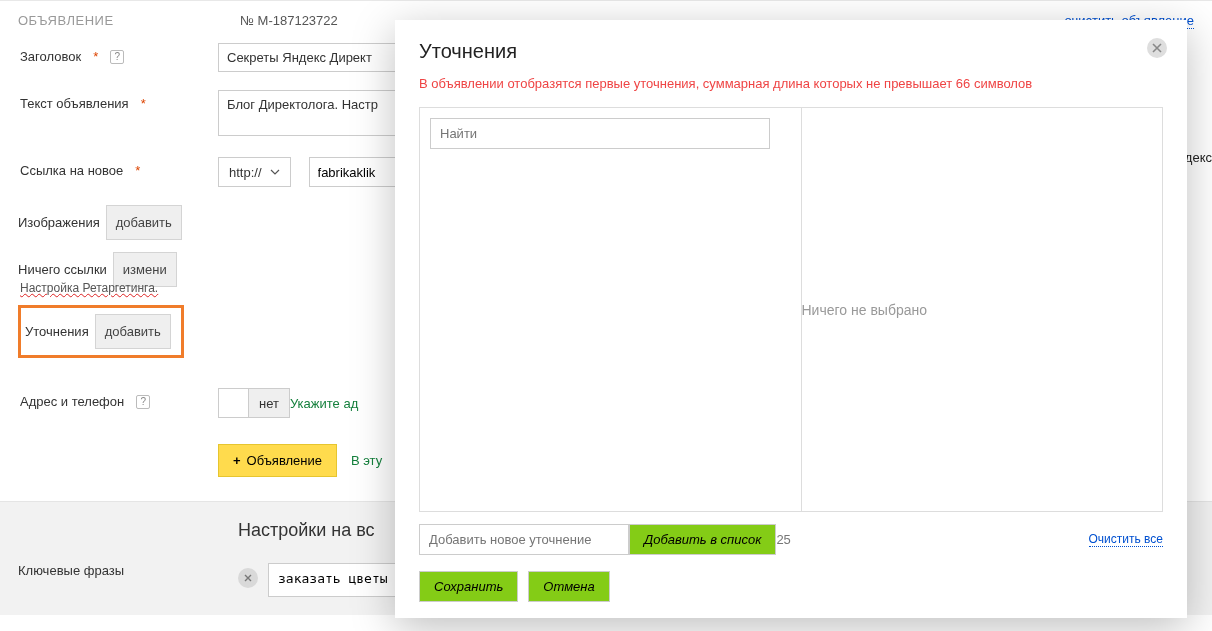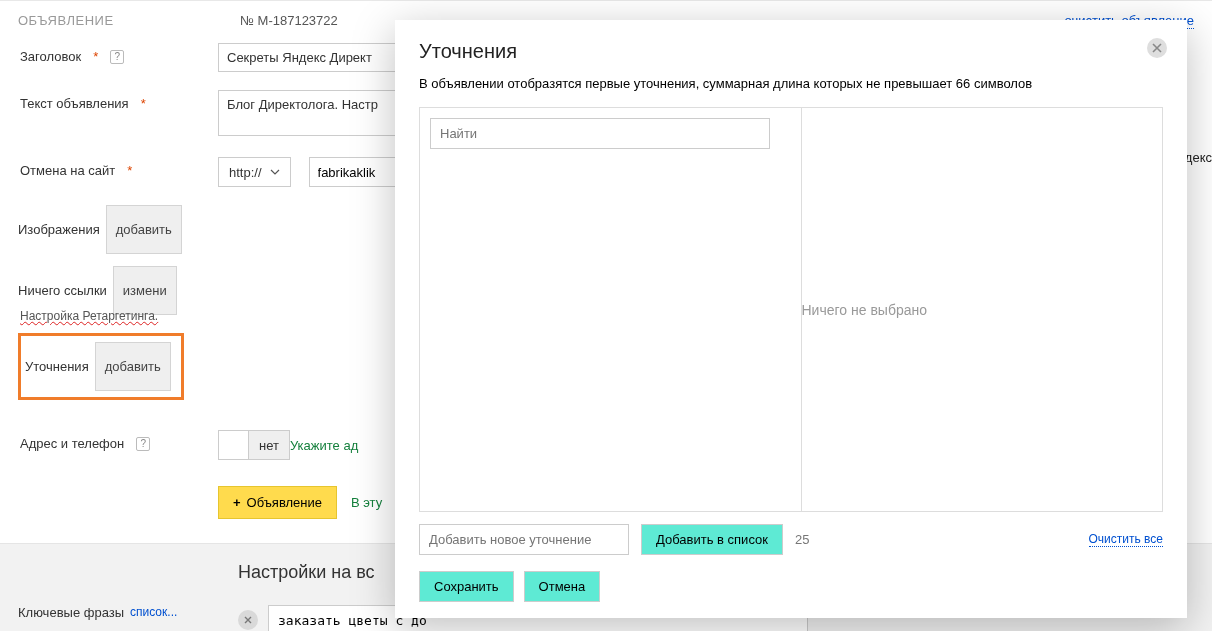--- a/index.html
+++ b/index.html
@@ -110,21 +110,21 @@
     .addition-line {
       display:flex;
       align-items:center;
       gap: 6px;
       margin-bottom: 12px;
       font-size: 13px;
     }
     .small-btn {
       background: #efefef;
       border: 1px solid #d4d4d4;
-      padding: 16px 9px;
+      padding: 9px 9px;
       font-size: 13px;
       color: #444;
       cursor: pointer;
     }
     .quicklinks-sub {
       color:#555;
       font-size: 12px;
       margin-top: -6px;
       margin-bottom: 10px;
       padding-left: 2px;
@@ -229,21 +229,21 @@
       position:absolute; top: 18px; right: 20px;
       width: 20px; height:20px;
       background:#dedede;
       border-radius:50%;
       display:flex;align-items:center;justify-content:center;
       color:#888;
       cursor:pointer;
       font-size: 12px;
     }
     .modal-title { font-size: 20px; font-weight: 400; color:#222; margin-bottom: 12px; }
-    .modal-desc { color:#000000; font-size: 13px; margin-bottom: 14px; line-height: 1.4; }
+    .modal-desc { color:#ef4444; font-size: 13px; margin-bottom: 14px; line-height: 1.4; }
     .modal-body {
       flex: 1;
       display:flex;
       gap: 0;
       border: 1px solid #ddd;
       min-height: 0;
     }
     .modal-left {
       flex: 1;
       padding: 10px;
@@ -259,35 +259,35 @@
     .find-input {
       width: 100%;
       max-width: 340px;
       border: 1px solid #ccc;
       padding: 7px 9px;
       font-size: 13px;
     }
     .modal-add-row {
       display:flex;
       align-items:center;
-      gap: 12px;
       padding: 12px 0;
     }
     .add-input {
       border: 1px solid #ccc;
       padding: 7px 9px;
       font-size: 13px;
       width: 210px;
     }
     .btn-outline {
-      background:#5eead4;
+      background:#84cc16;
       border: 1px solid #ccc;
       padding: 7px 14px;
       font-size: 13px;
       cursor:pointer;
+      font-style:italic;
     }
     .counter { color:#777; font-size: 13px; }
     .clear-all-link {
       color:#0050d0;
       border-bottom: 1px dotted #0050d0;
       font-size: 12px;
       margin-left:auto;
       cursor:pointer;
     }
     .modal-footer {
@@ -323,21 +323,21 @@
       <span>Текст объявления</span>
       <span class="req">*</span>
     </div>
     <div class="form-field">
       <textarea class="textarea-input" style="">Блог Директолога. Настр</textarea>
     </div>
   </div>
 
   <div class="form-row">
     <div class="form-label">
-      <span>Отмена на сайт</span>
+      <span>Ссылка на новое</span>
       <span class="req">*</span>
     </div>
     <div class="form-field" style="display:flex; align-items:center;">
       <div class="protocol-select">
         <span>http://</span>
         <span class="chevron-down">
           <svg width="10" height="6" viewBox="0 0 10 6">
               <path d="M1 1 L5 5 L9 1" stroke="#555" stroke-width="1.2" fill="none"></path>
             </svg>
         </span>
@@ -391,21 +391,20 @@
       </button>
       <span class="hint-text">В эту</span>
     </div>
   </div>
 
   <div class="bottom-section">
     <div class="bottom-heading">Настройки на вс</div>
     <div class="kw-row">
       <div class="kw-label-col">
         <span class="kw-label">Ключевые фразы</span>
-        <span class="kw-link">список...</span>
       </div>
       <div style="display:flex;">
         <div class="circle-btn">
           <svg width="8" height="8" viewBox="0 0 8 8">
               <path d="M1 1 L7 7 M7 1 L1 7" stroke="#777" stroke-width="1.4"></path>
             </svg>
         </div>
         <textarea class="kw-textarea" style="">заказать цветы с до</textarea>
       </div>
     </div>

